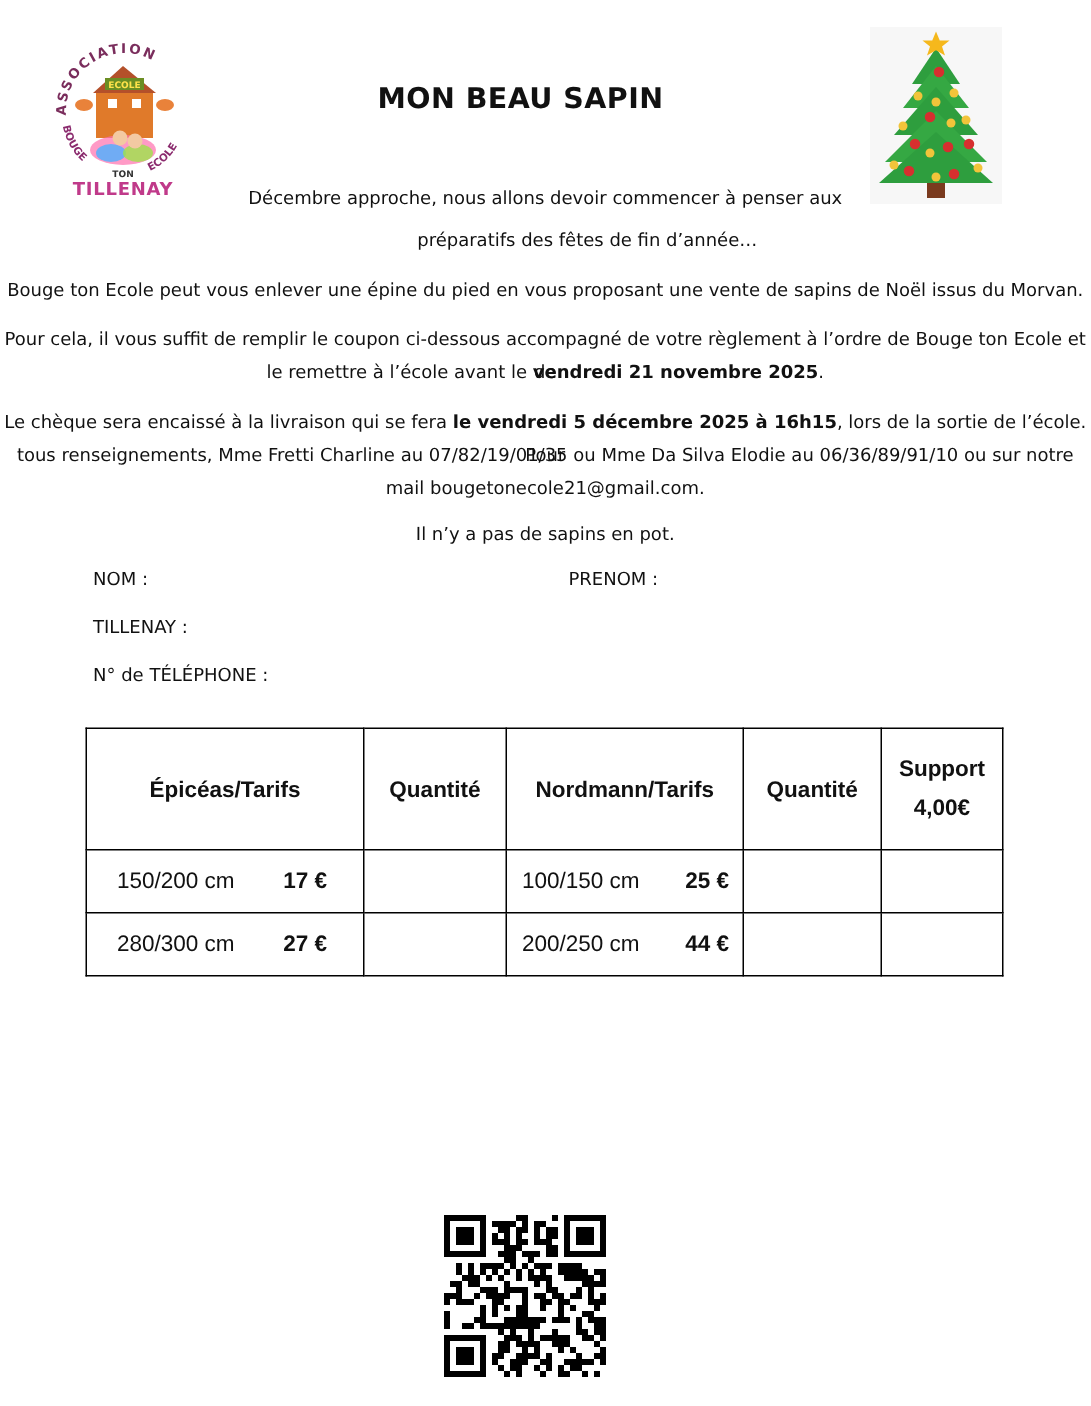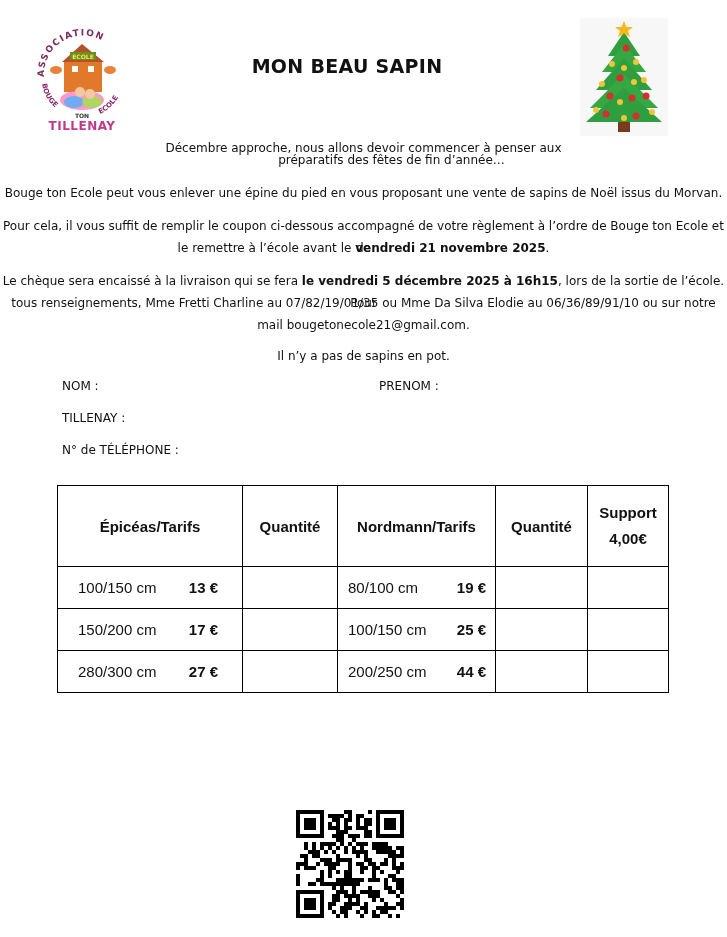--- a/index.html
+++ b/index.html
@@ -87,21 +87,21 @@
         <circle cx="54" cy="64" r="3"></circle>
         <circle cx="64" cy="62" r="3"></circle>
       <circle cx="40" cy="84" r="3"></circle>
         <circle cx="16" cy="92" r="3"></circle>
         <circle cx="72" cy="94" r="3"></circle>
         <circle cx="44" cy="100" r="3"></circle>
     </g>
   </svg>
 </div>
 
-<div class="abs p" style="top:137px;">Décembre approche, nous allons devoir commencer à penser aux</div>
+<div class="abs p" style="top:121px;">Décembre approche, nous allons devoir commencer à penser aux</div>
 <div class="abs p" style="top:149px;padding-left:28px;">préparatifs des fêtes de fin d’année…</div>
 <div class="abs p" style="top:182px;">Bouge ton Ecole peut vous enlever une épine du pied en vous proposant une vente de sapins de Noël issus du Morvan.</div>
 <div class="abs p" style="top:215px;">Pour cela, il vous suffit de remplir le coupon ci-dessous accompagné de votre règlement à l’ordre de Bouge ton Ecole et de</div>
 <div class="abs p" style="top:237px;"><span>le remettre à l’école avant le </span><b>vendredi 21 novembre 2025</b><span>.</span></div>
 <div class="abs p" style="top:270px;"><span>Le chèque sera encaissé à la livraison qui se fera </span><b>le vendredi 5 décembre 2025 à 16h15</b><span>, lors de la sortie de l’école. Pour</span></div>
 <div class="abs p" style="top:292px;">tous renseignements, Mme Fretti Charline au 07/82/19/01/35 ou Mme Da Silva Elodie au 06/36/89/91/10 ou sur notre</div>
 <div class="abs p" style="top:314px;">mail bougetonecole21@gmail.com.</div>
 <div class="abs p" style="top:345px;">Il n’y a pas de sapins en pot.</div>
 
 <div class="abs lbl" style="left:62px; top:379px;">NOM :</div>
@@ -120,27 +120,20 @@
   <tbody>
       <tr>
     <th>Épicéas/Tarifs</th>
     <th>Quantité</th>
     <th>Nordmann/Tarifs</th>
     <th>Quantité</th>
     <th style="line-height:26px;">
           <div>Support</div>
           <div>4,00€</div>
         </th>
-  </tr>
-  <tr>
-    <td><span class="size">100/150 cm</span><span class="price">13 €</span></td>
-    <td></td>
-    <td><span class="size2">80/100 cm</span><span class="price">19 €</span></td>
-    <td></td>
-    <td></td>
   </tr>
   <tr>
     <td><span class="size">150/200 cm</span><span class="price">17 €</span></td>
     <td></td>
     <td><span class="size2">100/150 cm</span><span class="price">25 €</span></td>
     <td></td>
     <td></td>
   </tr>
   <tr>
     <td><span class="size">280/300 cm</span><span class="price">27 €</span></td>

